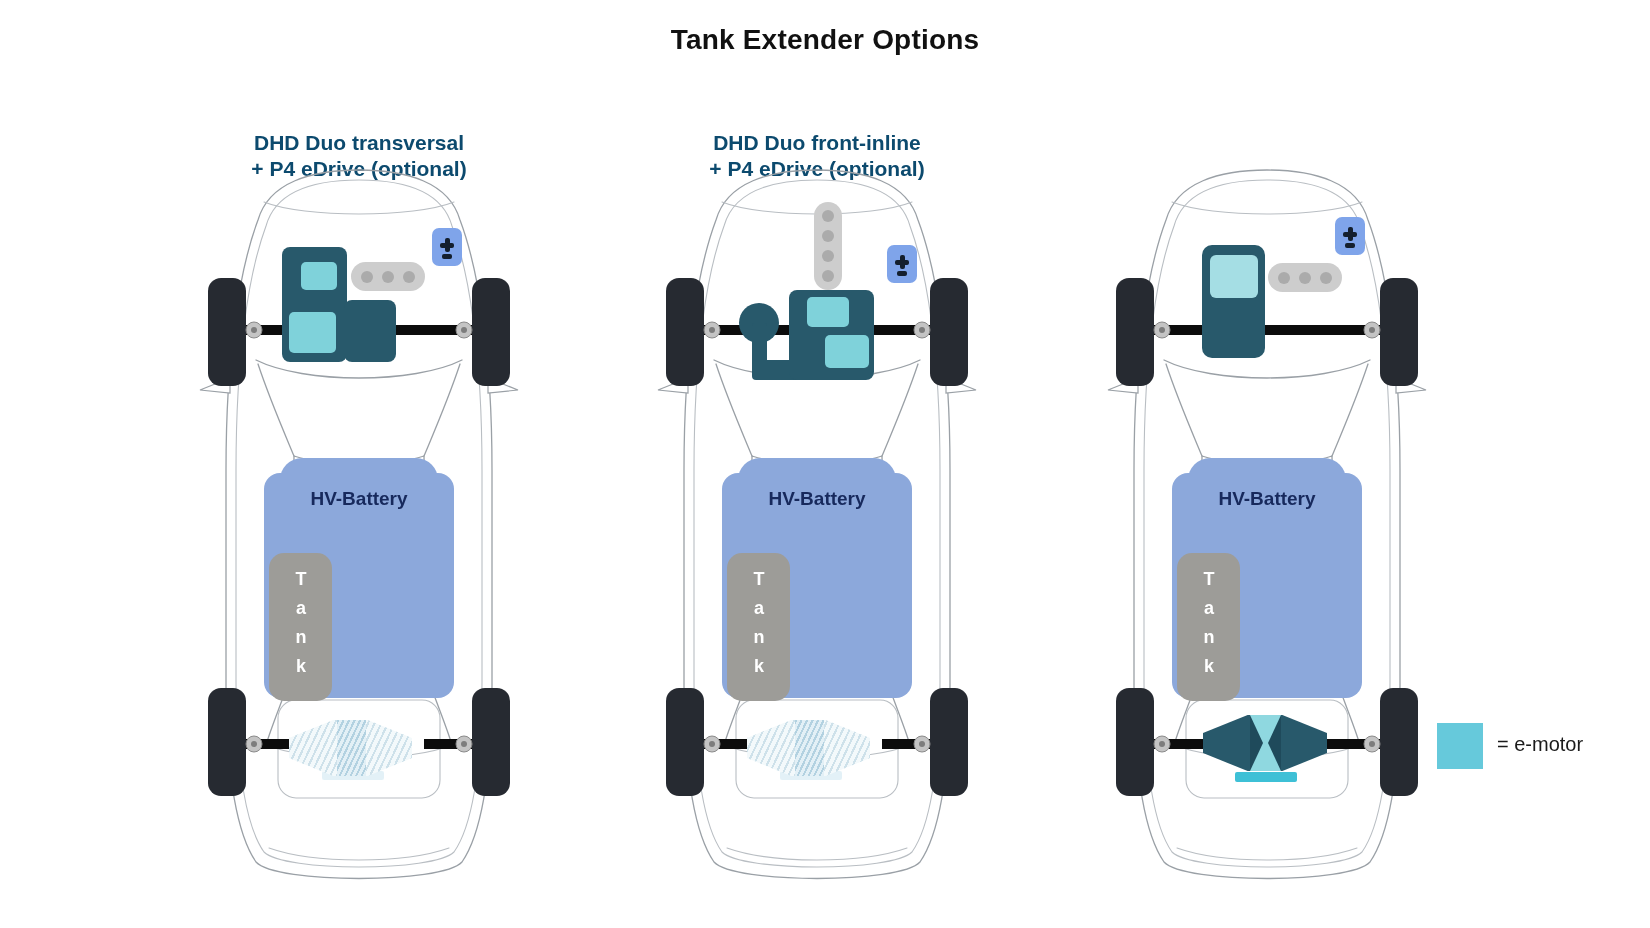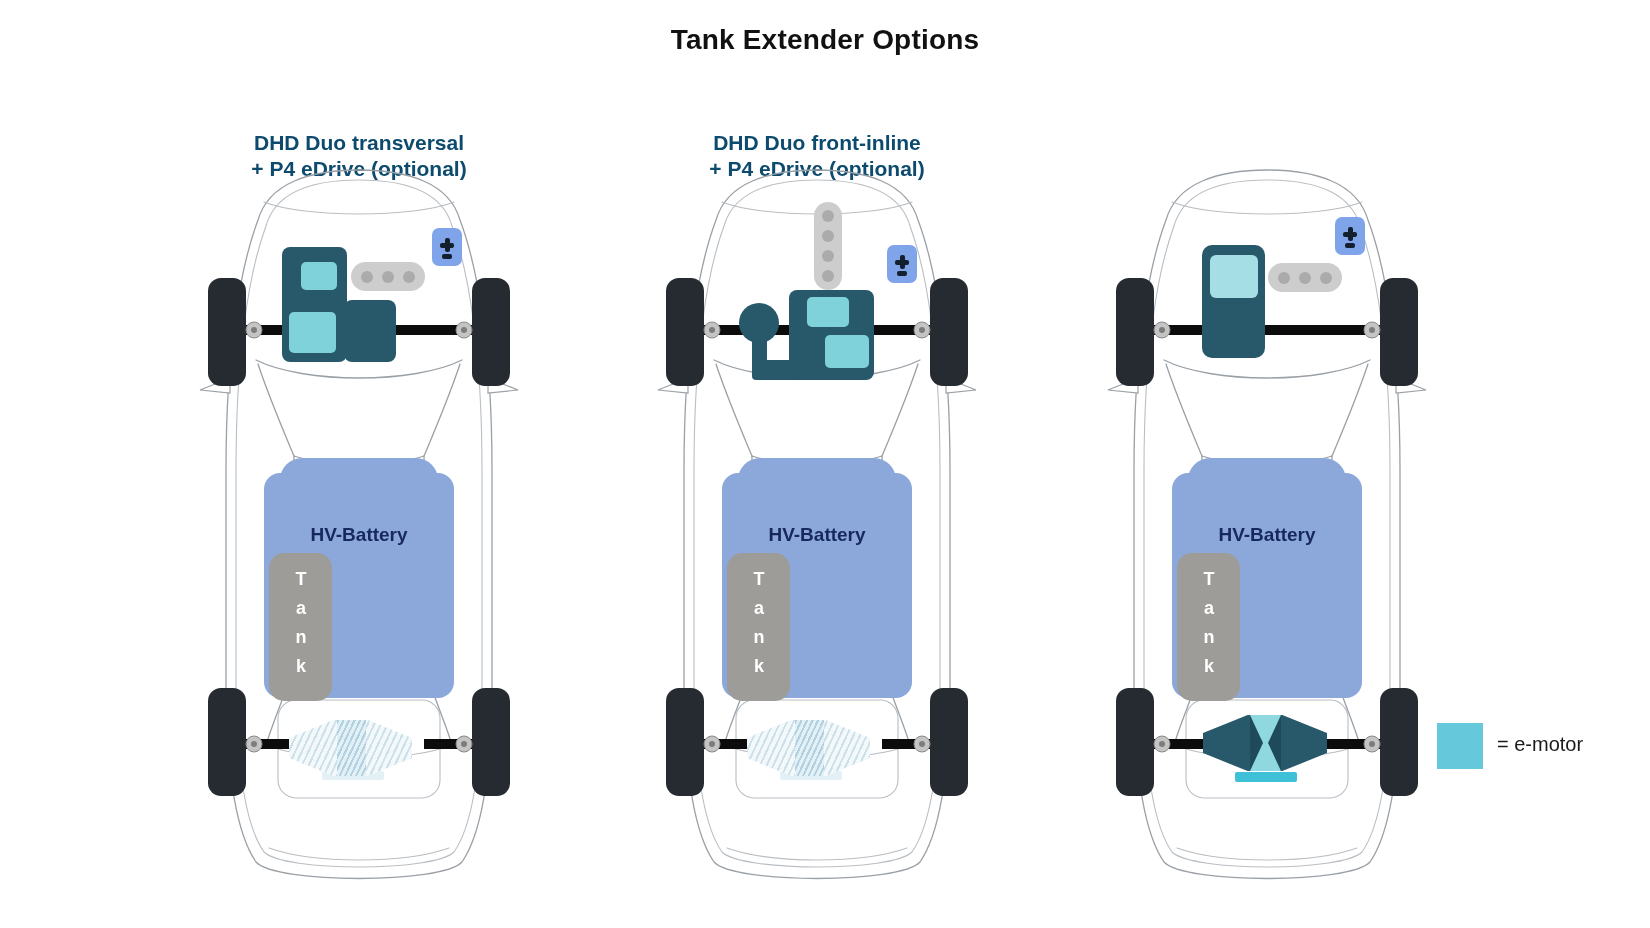--- a/index.html
+++ b/index.html
@@ -33,21 +33,21 @@
     background:#141F2E; border-radius:2px; }
   .charge-port .dash { position:absolute; left:50%; bottom:7px; width:10px; height:5px;
     transform:translateX(-50%); background:#141F2E; border-radius:2px; }
 
   .battery { position:absolute; left:70px; top:298px; width:190px; height:240px; }
   .battery .cap { position:absolute; left:16px; top:0; width:158px; height:48px;
     background:#8CA8DB; border-radius:22px; }
   .battery .body { position:absolute; left:0; top:15px; width:190px; height:225px;
     background:#8CA8DB; border-radius:16px; }
   .battery .label { position:absolute; left:0; top:30px; width:100%; text-align:center;
-    font-size:19px; font-weight:700; color:#17295C;margin-top:36px; }
+    font-size:19px; font-weight:700; color:#17295C; }
 
   .tank { position:absolute; left:75px; top:393px; width:63px; height:148px;
     background:#9D9C98; border-radius:15px; display:flex; justify-content:center; }
   .tank .vtext { writing-mode:vertical-rl; text-orientation:upright;
     padding-top:16px; letter-spacing:9px; font-size:18px; font-weight:700; color:#ffffff; }
 
   .hex { clip-path:polygon(0 32%, 36% 0, 64% 0, 100% 32%, 100% 68%, 64% 100%, 36% 100%, 0 68%); }
   .emotor-opt { position:absolute; left:95px; top:560px; width:123px; height:56px;
     background-color:#f3f9fb;
     background-image:repeating-linear-gradient(115deg, rgba(120,170,195,.30) 0 2px, rgba(255,255,255,0) 2px 6px); }

